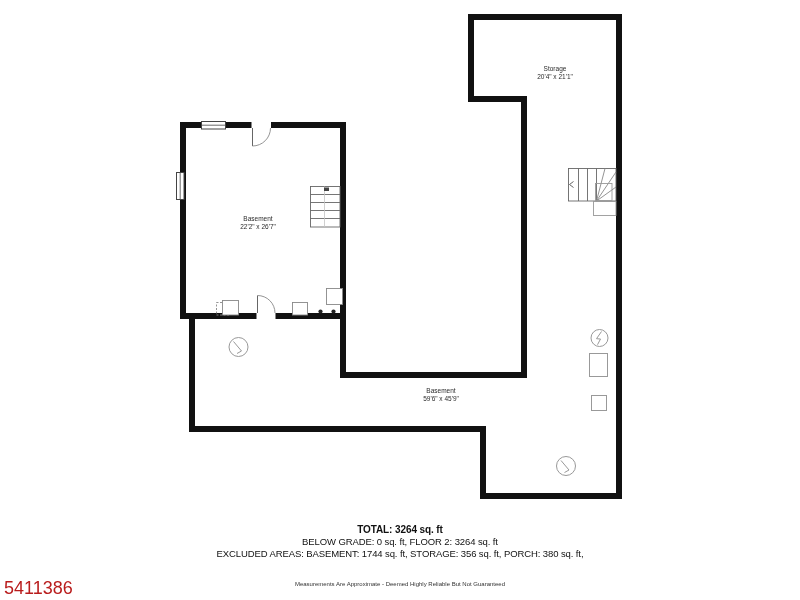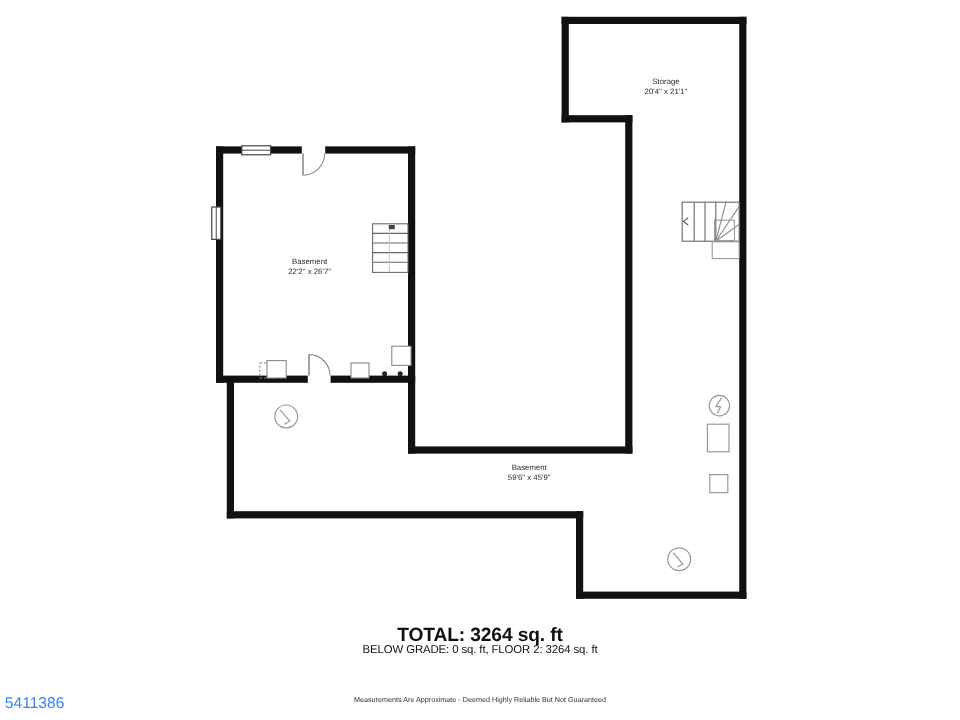--- a/index.html
+++ b/index.html
@@ -10,28 +10,28 @@
   svg.plan{position:absolute;left:0;top:0;}
   .plan-label{
     position:absolute;transform:translateX(-50%);text-align:center;
     color:#2b2b2b;font-size:6.5px;line-height:8px;white-space:nowrap;
   }
   .room-name,.room-dims{display:block;}
   .summary{
     position:absolute;left:0;top:524px;width:800px;text-align:center;
     line-height:12px;color:#111;letter-spacing:-0.1px;
   }
-  .summary .total{font-weight:bold;font-size:16px;}
+  .summary .total{font-weight:bold;font-size:10px;}
   .summary .line{font-size:9.5px;}
   .disclaimer{
     position:absolute;left:0;top:581px;width:800px;text-align:center;
     font-size:6px;color:#333;letter-spacing:0;
   }
   .listing-id{
-    position:absolute;left:4px;top:578px;font-size:13px;color:#3b82f6;
+    position:absolute;left:4px;top:578px;font-size:18px;color:#b91c1c;
     font-family:"Liberation Sans", sans-serif;
   }
 </style>
 </head>
 <body>
 
 <div class="canvas">
 
   <svg class="plan" width="800" height="600" viewBox="0 0 800 600">
 
@@ -133,19 +133,20 @@
   </div>
 
   <div class="plan-label" style="left:441px;top:387px;">
     <span class="room-name">Basement</span>
     <span class="room-dims">59'6" x 45'9"</span>
   </div>
 
   <div class="summary">
     <div class="total">TOTAL: 3264 sq. ft</div>
     <div class="line">BELOW GRADE: 0 sq. ft, FLOOR 2: 3264 sq. ft</div>
+    <div class="line">EXCLUDED AREAS: BASEMENT: 1744 sq. ft, STORAGE: 356 sq. ft, PORCH: 380 sq. ft,</div>
   </div>
 
   <div class="disclaimer">Measurements Are Approximate - Deemed Highly Reliable But Not Guaranteed</div>
 
   <div class="listing-id">5411386</div>
 
 </div>
 
 </body></html>

